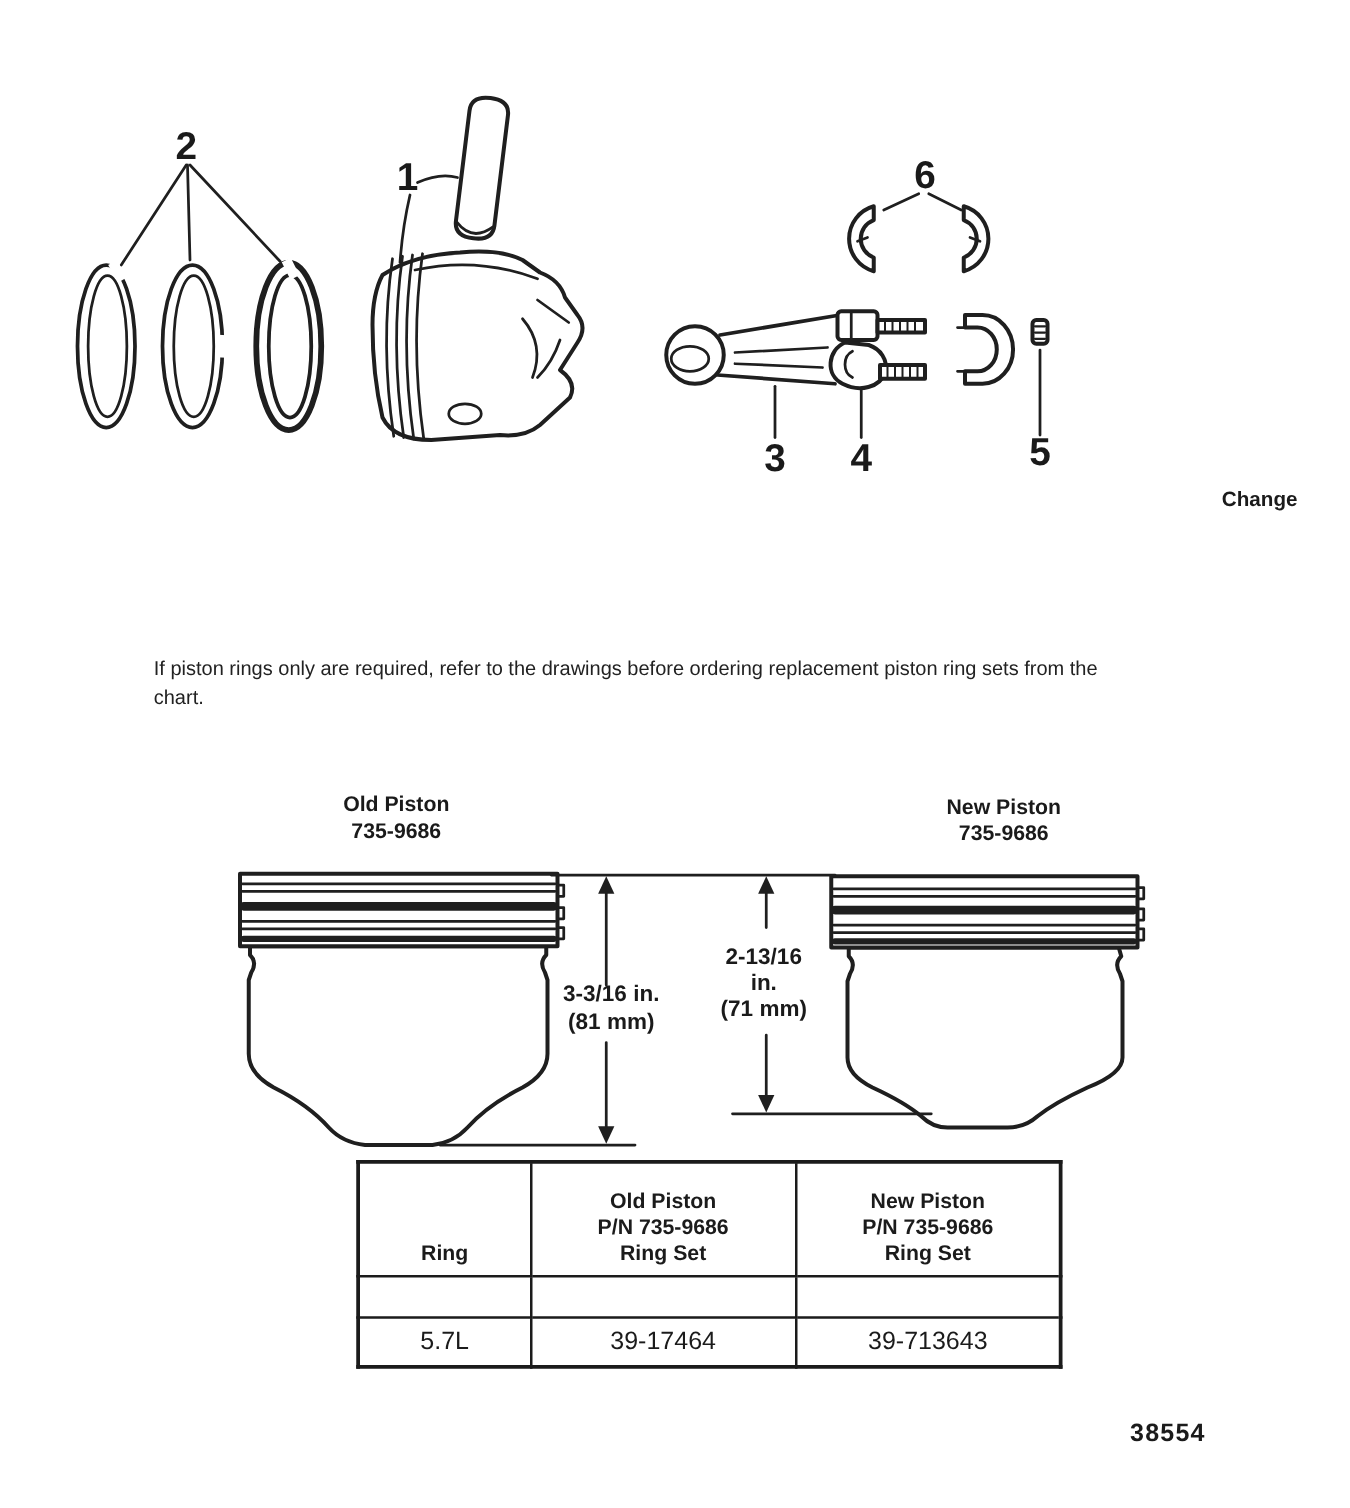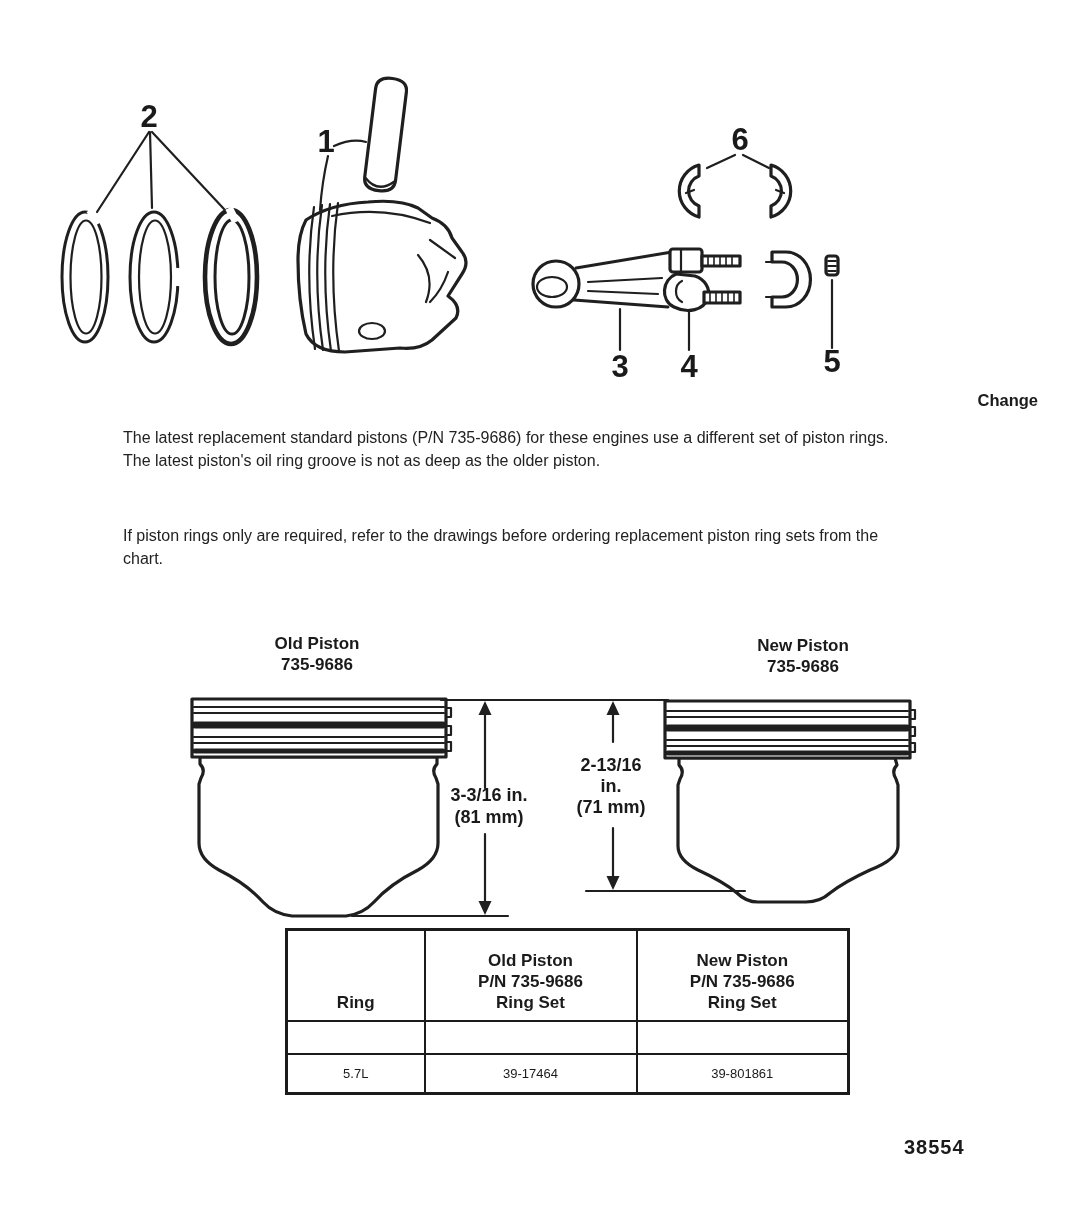--- a/index.html
+++ b/index.html
@@ -29,21 +29,21 @@
     position:absolute;left:285px;top:928px;width:562px;
     border-collapse:collapse;table-layout:fixed;
     border:3px solid #1b1b1b;color:#1b1b1b;
   }
   .parts-table td{border:2.5px solid #1b1b1b;text-align:center;padding:0;}
   .parts-table tr.hdr td{
     height:82px;vertical-align:bottom;padding-bottom:7px;
     font-size:17px;font-weight:bold;line-height:21px;
   }
   .parts-table tr.blank td{height:31px;}
-  .parts-table tr.data td{height:37px;vertical-align:middle;font-size:13px;}
+  .parts-table tr.data td{height:37px;vertical-align:middle;font-size:20px;}
   .drawing-number{
     position:absolute;left:904px;top:1136px;
     font-size:20px;font-weight:bold;color:#1b1b1b;letter-spacing:1px;
   }
 </style>
 </head>
 <body>
 
 <div class="page">
 
@@ -145,22 +145,20 @@
 
     <text class="callout" x="149" y="127">2</text>
     <text class="callout" x="326" y="152">1</text>
     <text class="callout" x="620" y="377">3</text>
     <text class="callout" x="689" y="377">4</text>
     <text class="callout" x="832" y="372">5</text>
     <text class="callout" x="740" y="150">6</text>
   </svg>
 
   <div class="heading" style="top:391px">Change</div>
-  <div class="body-text" style="top:426px">The latest replacement standard pistons (P/N 735-9686) for these engines use a different set of piston rings.
-The latest piston's oil ring groove is not as deep as the older piston.</div>
   <div class="body-text" style="top:524px">If piston rings only are required, refer to the drawings before ordering replacement piston ring sets from the
 chart.</div>
 
   <svg style="top:630px" width="1080" height="300" viewBox="0 0 1080 300">
 
     <text class="fig-title" x="317" y="19">Old Piston</text>
     <text class="fig-title" x="317" y="40">735-9686</text>
     <text class="fig-title" x="803" y="21">New Piston</text>
     <text class="fig-title" x="803" y="42">735-9686</text>
 
@@ -233,20 +231,20 @@
       </td>
     </tr>
     <tr class="blank">
       <td></td>
       <td></td>
       <td></td>
     </tr>
     <tr class="data">
       <td>5.7L</td>
       <td>39-17464</td>
-      <td>39-801861</td>
+      <td>39-713643</td>
     </tr>
   </tbody>
     </table>
 
   <div class="drawing-number">38554</div>
 
 </div>
 
 </body></html>

